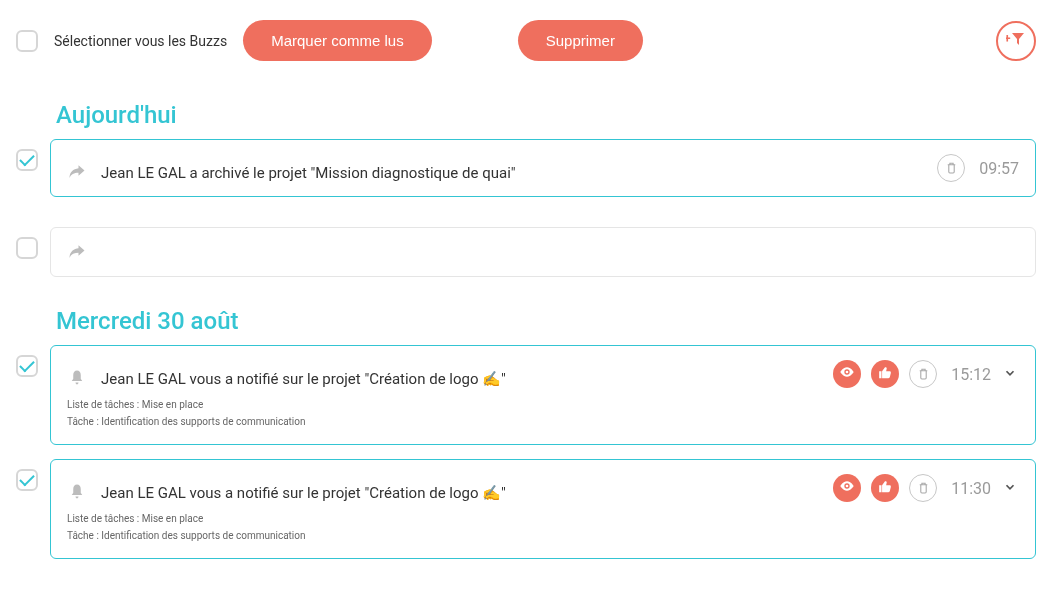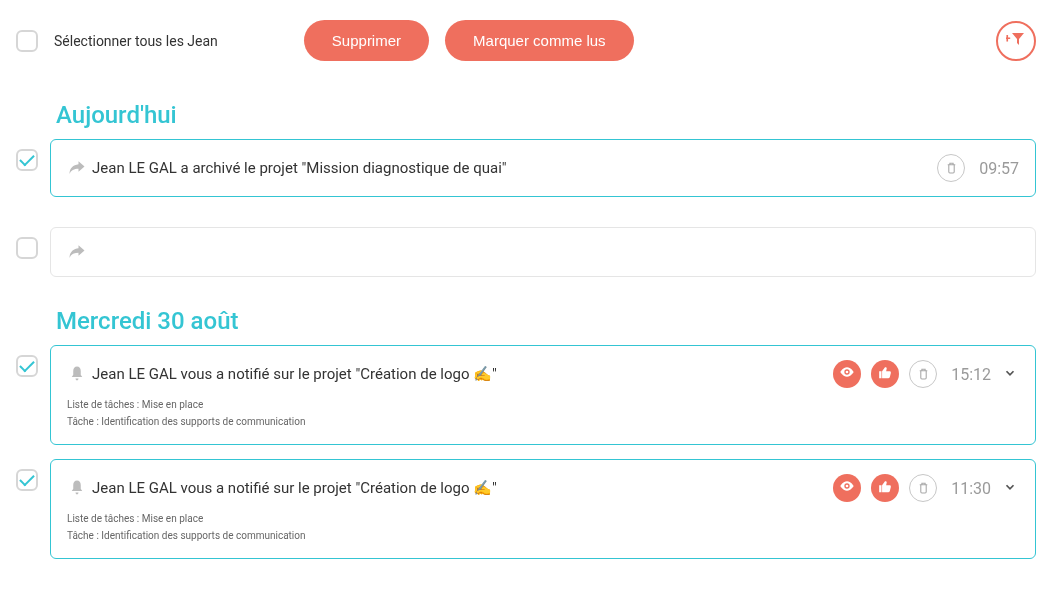--- a/index.html
+++ b/index.html
@@ -86,22 +86,22 @@
     padding: 14px 16px;
     display: flex;
     flex-direction: column;
     gap: 8px;
   }
   .card.selected {
     border-color: #34c5d3;
   }
   .card-header {
     display: flex;
-    align-items: center;
-    gap: 5px;
+    align-items: flex-end;
+    gap: 14px;
   }
   .card-icon {
     width: 20px;
     height: 20px;
     color: #bcbcbc;
     flex-shrink: 0;
     display: flex;
     align-items: center;
     justify-content: center;
   }
@@ -145,23 +145,23 @@
     display: flex;
     align-items: center;
     justify-content: center;
   }
 </style>
 </head>
 <body>
 
 <div class="toolbar">
   <div class="checkbox"></div>
-  <span class="select-all-label">Sélectionner tous les Jean</span>
+  <span class="select-all-label">Sélectionner vous les Buzzs</span>
+  <button class="btn">Marquer comme lus</button>
   <button class="btn" style="margin-left:70px;">Supprimer</button>
-  <button class="btn">Marquer comme lus</button>
   <div class="spacer"></div>
   <div class="filter-btn">
     <span>
       <svg width="20" height="14" viewBox="0 0 20 14">
           <text x="-2" y="11" font-size="12" fill="#ef6f5e" font-weight="bold">+</text>
           <path d="M6 1 L18 1 L13 7 L13 13 L11 11 L11 7 Z" fill="#ef6f5e"></path>
         </svg>
     </span>
   </div>
 </div>

